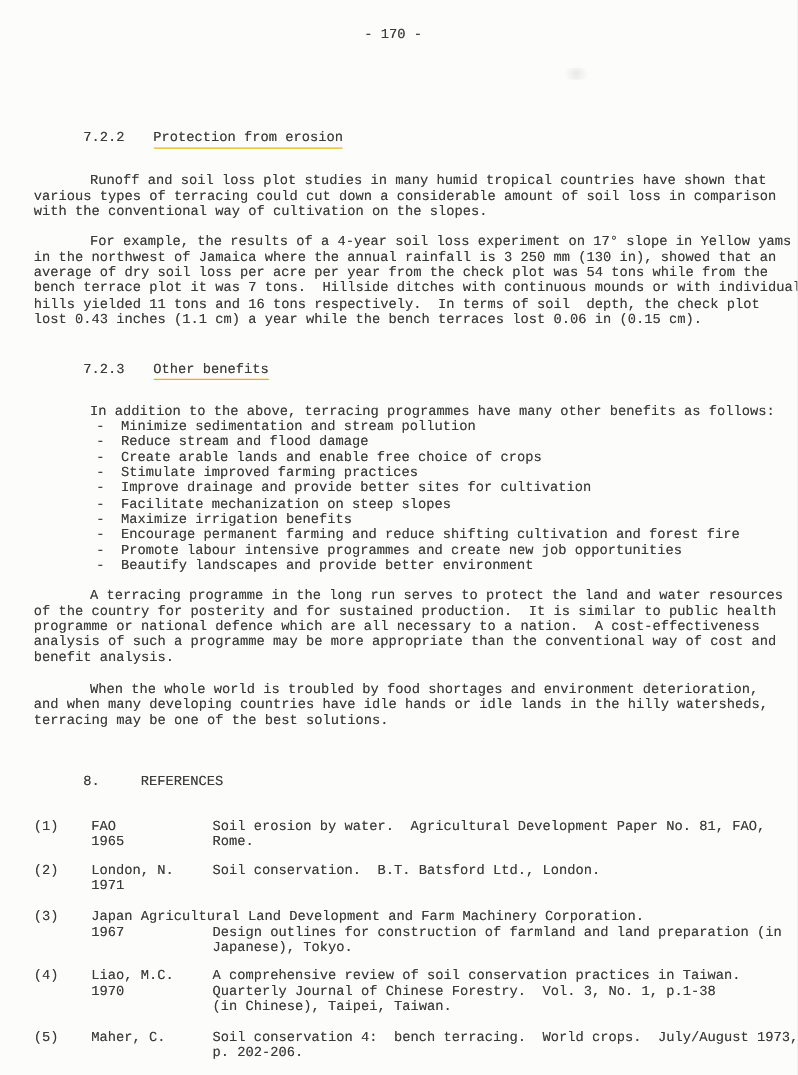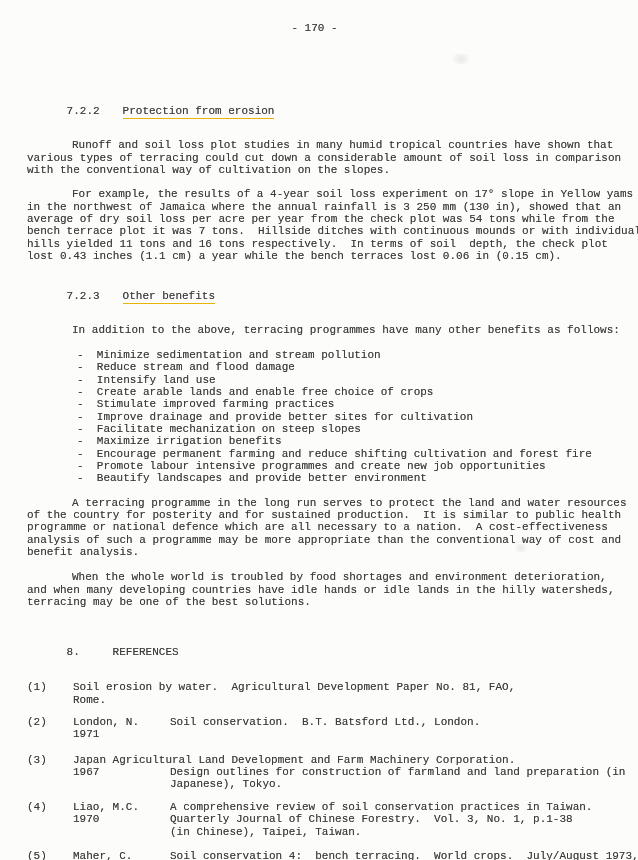--- a/index.html
+++ b/index.html
@@ -25,21 +25,21 @@
   .heading { white-space: pre; }
   .h-num   { display: inline-block; width: 56px; }
   .h-num-wide { display: inline-block; width: 46px; }
   .h-title-underlined { border-bottom: 1px solid #eab308; padding-bottom: 1px; }
 
   .m-h722   { margin-top: 58px; }
   .m-p1     { margin-top: 10px; }
   .m-p2     { margin-top: 12px; }
   .m-h723   { margin-top: 15px; }
   .m-intro  { margin-top: 9px;  }
-  .m-bullets{ margin-top: 13px; }
+  .m-bullets{ }
   .m-p4     { margin-top: 12px; }
   .m-p5     { margin-top: 13px; }
   .m-refs-h { margin-top: 25px; }
   .m-ref1   { margin-top: 11px; }
   .m-ref2   { margin-top: 10px; }
   .m-ref3   { margin-top: 13px; }
   .m-ref4   { margin-top: 10px; }
   .m-ref5   { margin-top: 12px; }
 
   .bullet-list { list-style: none; padding-left: 50px; }
@@ -88,21 +88,20 @@
 
     <div class="heading m-h723">
       <span class="h-num">7.2.3</span><span class="h-title-underlined">Other benefits</span>
     </div>
 
     <div class="para m-intro">In addition to the above, terracing programmes have many other benefits as follows:</div>
 
     <ul class="bullet-list m-bullets">
       <li>-  Minimize sedimentation and stream pollution</li>
       <li>-  Reduce stream and flood damage</li>
-      <li>-  Intensify land use</li>
       <li>-  Create arable lands and enable free choice of crops</li>
       <li>-  Stimulate improved farming practices</li>
       <li>-  Improve drainage and provide better sites for cultivation</li>
       <li>-  Facilitate mechanization on steep slopes</li>
       <li>-  Maximize irrigation benefits</li>
       <li>-  Encourage permanent farming and reduce shifting cultivation and forest fire</li>
       <li>-  Promote labour intensive programmes and create new job opportunities</li>
       <li>-  Beautify landscapes and provide better environment</li>
     </ul>
 
@@ -115,20 +114,24 @@
     <div class="para m-p5">When the whole world is troubled by food shortages and environment deterioration,
 and when many developing countries have idle hands or idle lands in the hilly watersheds,
 terracing may be one of the best solutions.</div>
 
     <div class="heading m-refs-h">
       <span class="h-num-wide">8.</span><span>REFERENCES</span>
     </div>
 
     <div class="ref m-ref1">
       <div>(1)</div>
+      <div>
+        <div>FAO</div>
+        <div>1965</div>
+      </div>
       <div class="ref-desc">Soil erosion by water.  Agricultural Development Paper No. 81, FAO,
 Rome.</div>
     </div>
 
     <div class="ref m-ref2">
       <div>(2)</div>
       <div>
         <div>London, N.</div>
         <div>1971</div>
       </div>

